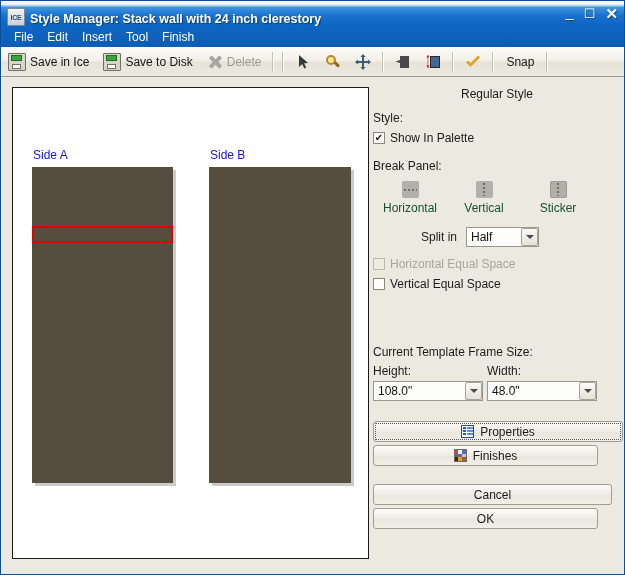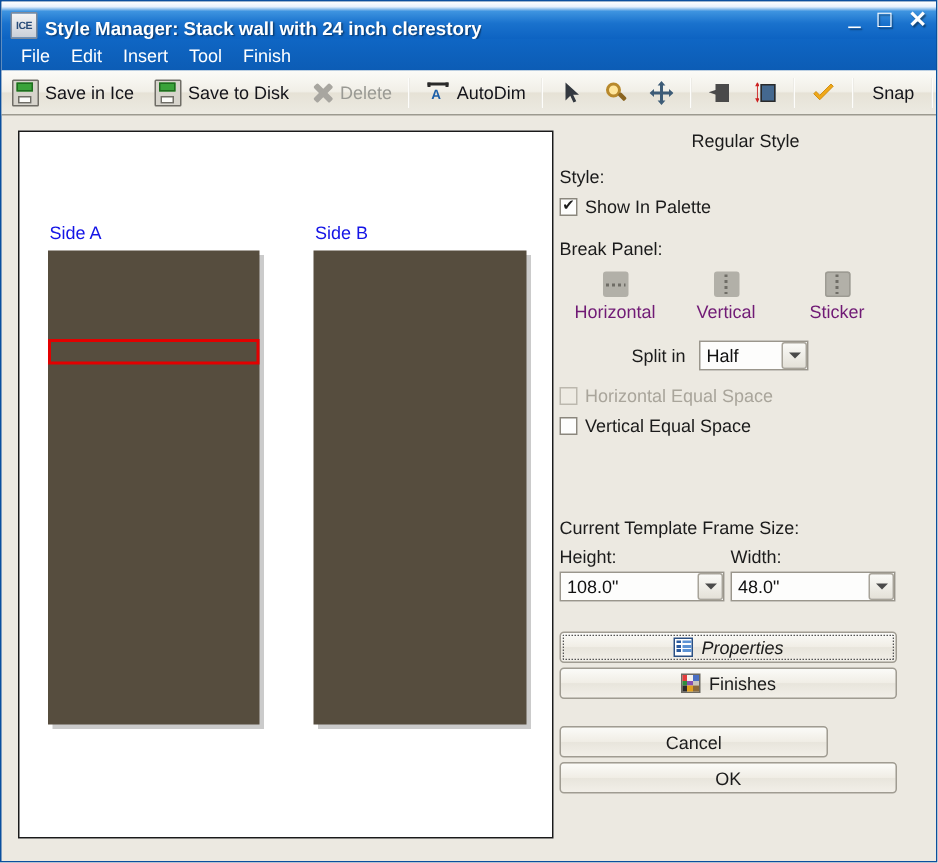--- a/index.html
+++ b/index.html
@@ -163,21 +163,21 @@
     background:#b2b0a8;border-radius:2px;
   }
   .bp-ico.h:before{content:"";position:absolute;left:2px;top:7.5px;width:13px;height:2px;
     background:repeating-linear-gradient(to right,#6f6d66 0 2px,transparent 2px 4px);}
   .bp-ico.v:before{content:"";position:absolute;top:2px;left:7.5px;height:13px;width:2px;
     background:repeating-linear-gradient(to bottom,#6f6d66 0 2px,transparent 2px 4px);}
   .bp-ico.s:before{content:"";position:absolute;top:2px;left:7.5px;height:13px;width:2px;
     background:repeating-linear-gradient(to bottom,#6f6d66 0 2px,transparent 2px 4px);}
   .bp-ico.s:after{content:"";position:absolute;left:0;top:0;width:17px;height:17px;
     border:1px solid #9d9b93;border-radius:2px;box-sizing:border-box;}
-  .bp-text{font-size:12px;color:#701a75;}
+  .bp-text{font-size:12px;color:#14532d;}
 
   .combo{
     height:20px;background:#fdfdfc;border:1px solid #9a968c;
     display:flex;align-items:center;box-sizing:border-box;
     font-size:12px;color:#111;padding-left:4px;position:relative;
   }
   .combo .val{flex:1;white-space:nowrap;overflow:hidden;}
   .combo .arrowbox{
     width:17px;height:18px;margin-right:0px;flex:none;
     background:linear-gradient(to bottom,#fafaf7,#e4e1d8);
@@ -238,24 +238,20 @@
       <span>Save to Disk</span>
     </div>
 
     <div class="tb-btn disabled">
       <span class="tb-ico ico-x"></span>
       <span>Delete</span>
     </div>
 
     <div class="tb-sep"></div>
 
-    <div class="tb-btn">
-      <span class="tb-ico ico-dim"></span>
-      <span>AutoDim</span>
-    </div>
 
     <div class="tb-sep"></div>
 
     <div class="tb-btn">
       <span class="tb-ico ico-arrow">
         <svg width="16" height="16" viewBox="0 0 16 16">
             <path d="M4 1 L4 13 L7.2 9.9 L9.3 14.4 L11.2 13.5 L9.1 9.2 L13 9.1 Z" fill="#33383f"></path>
           </svg>
       </span>
     </div>
@@ -377,42 +373,42 @@
         <div class="combo" style="width:110px;">
           <span class="val">48.0"</span>
           <span class="arrowbox">
               <span class="caret"></span>
             </span>
         </div>
       </div>
     </div>
 
     <div style="margin-top:20px;">
-      <div class="btn focused" style="width:225px;font-style:italic;">
+      <div class="btn focused" style="width:250px;">
         <span class="ico-props"></span>
         <span>Properties</span>
       </div>
       <div class="btn" style="width:225px;margin-top:3px;">
         <span class="ico-finish">
           <i style="background:#e23c3c"></i>
             <i style="background:#f4f2ee"></i>
             <i style="background:#4a6fc4"></i>
           <i style="background:#2f8f3c"></i>
             <i style="background:#8a4fb0"></i>
             <i style="background:#c9c6bf"></i>
           <i style="background:#2a2a2a"></i>
             <i style="background:#e2a01e"></i>
             <i style="background:#8c6a3a"></i>
         </span>
         <span>Finishes</span>
       </div>
     </div>
 
     <div style="margin-top:18px;">
-      <div class="btn" style="width:179px;">
+      <div class="btn" style="width:239px;">
         <span>Cancel</span>
       </div>
       <div class="btn" style="width:225px;margin-top:3px;">
         <span>OK</span>
       </div>
     </div>
 
   </div>
 </div>
 

